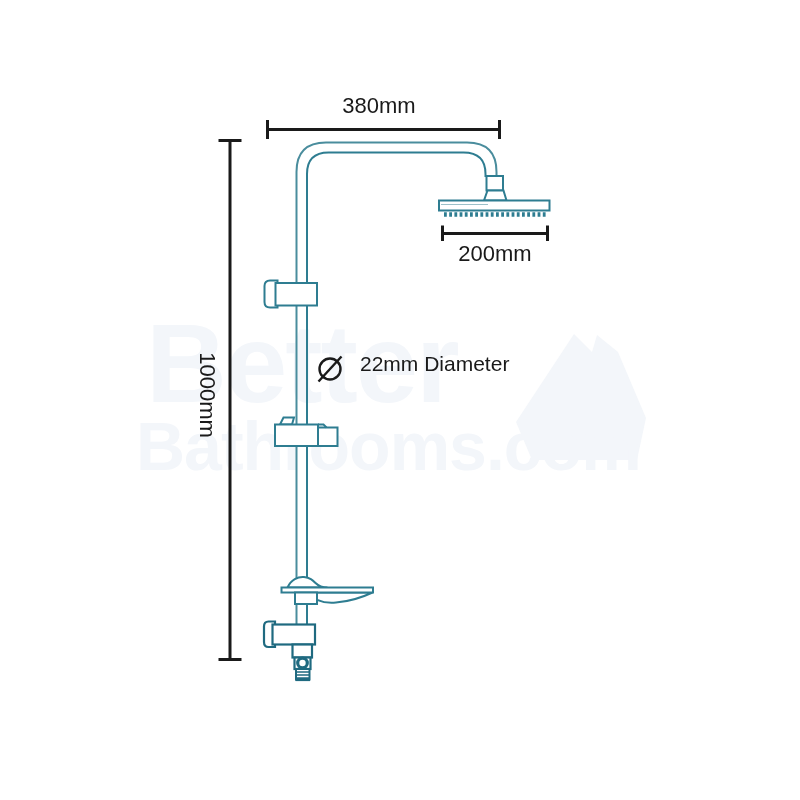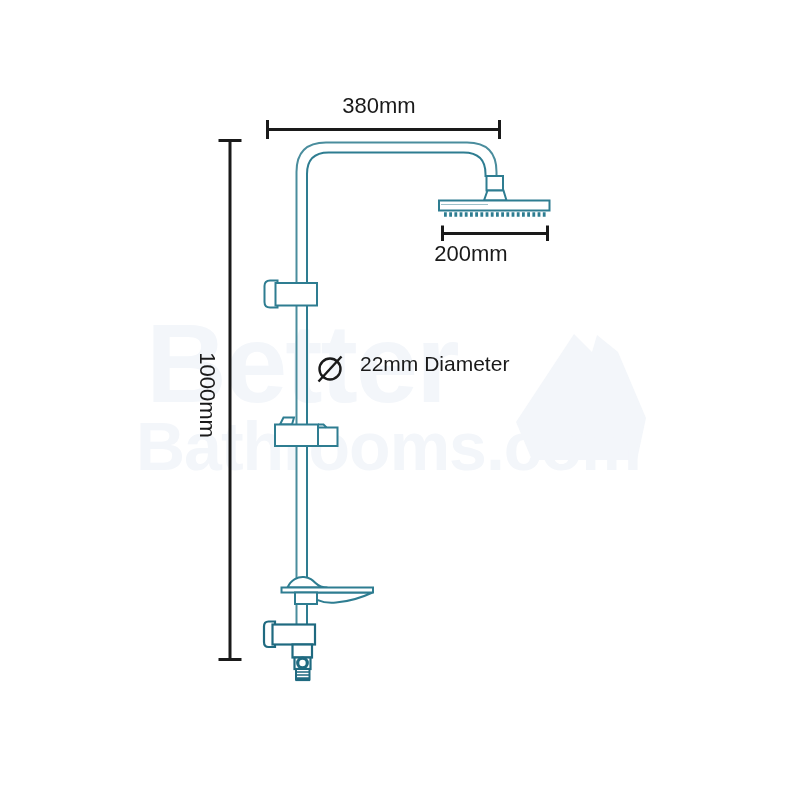--- a/index.html
+++ b/index.html
@@ -27,21 +27,21 @@
   
   .dim-label{
     position:absolute;
     color:#1a1a1a;
     font-size:22px;
     line-height:24px;
     text-align:center;
     white-space:nowrap;
   }
   .lbl-380{left:336px;top:94px;width:86px;}
-  .lbl-200{left:428px;top:242px;width:86px;}
+  .lbl-200{left:452px;top:242px;width:86px;}
   .lbl-1000{
     left:157px;top:383px;width:100px;height:24px;
     transform:rotate(90deg);
   }
   .lbl-diameter{
     left:316px;top:352px;height:32px;
     display:flex;align-items:flex-start;gap:16px;
     font-size:21px;
   }
 </style>

